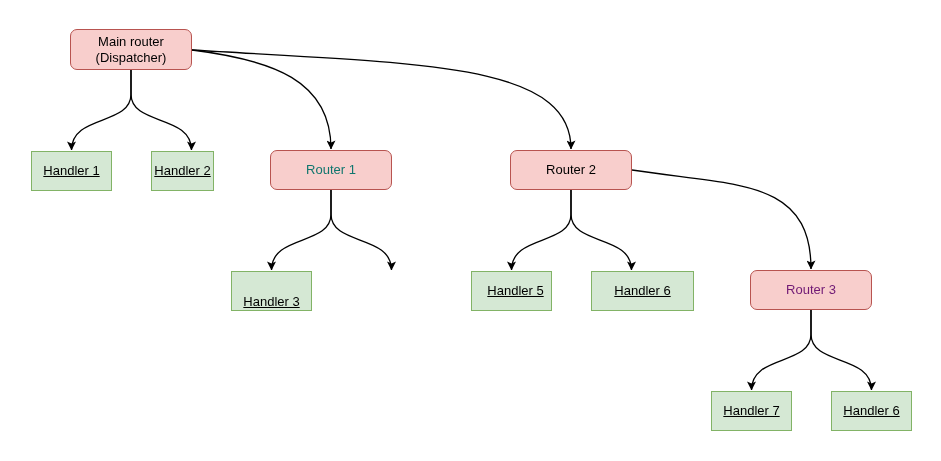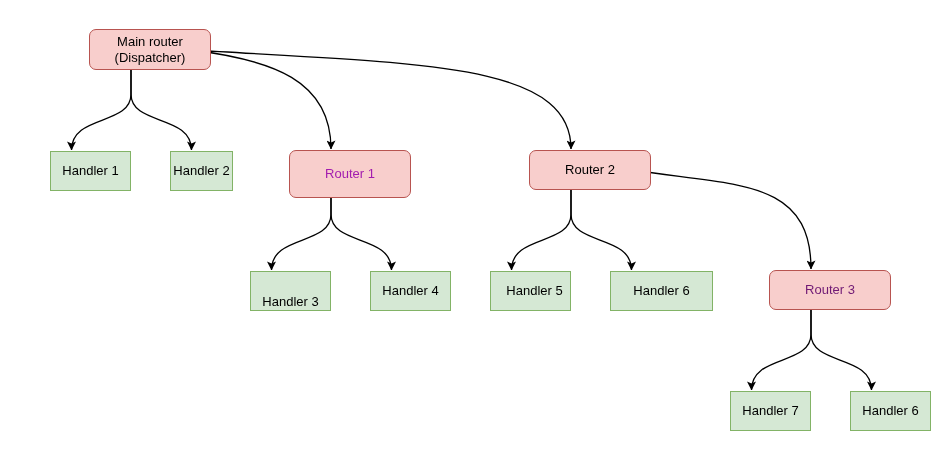--- a/index.html
+++ b/index.html
@@ -31,30 +31,30 @@
     position: absolute;
     display: flex;
     align-items: center;
     justify-content: center;
     box-sizing: border-box;
     font-size: 13px;
     line-height: 16px;
     color: #000000;
     text-align: center;
     white-space: pre-line;
-    margin-left: 19px;
   }
   .node.router {
     background: var(--router-fill, #f8cecc);
     border: 1.3px solid var(--router-stroke, #b85450);
     border-radius: 7px;
   }
   .node.handler {
     background: var(--handler-fill, #d5e8d4);
     border: 1.3px solid var(--handler-stroke, #82b366);
+    text-decoration: underline;
   }
 </style>
 </head>
 <body>
 
 <div class="canvas">
   <svg class="edges" viewBox="0 0 941 461" xmlns="http://www.w3.org/2000/svg">
     <defs>
       <marker id="arrowhead" viewBox="0 0 10 10" refX="9.5" refY="5" markerWidth="9" markerHeight="9" orient="auto-start-reverse" markerUnits="userSpaceOnUse">
         <path d="M 0 0 L 10 5 L 0 10 L 2.2 5 Z" fill="#000000"></path>
@@ -72,22 +72,21 @@
         <path class="edge" d="M 632 170 C 735 186 811 178 811 269" marker-end="url(#arrowhead)"></path>
         <path class="edge" d="M 811 310 L 811 334 C 811 366 751.5 354 751.5 390" marker-end="url(#arrowhead)"></path>
         <path class="edge" d="M 811 310 L 811 334 C 811 366 871.5 354 871.5 390" marker-end="url(#arrowhead)"></path>
       </g>
   </svg>
 
 <div class="node router" style="left: 70px; top: 29px; width: 122px; height: 41px; color: rgb(0, 0, 0);"><span>Main router
 (Dispatcher)</span></div>
     <div class="node handler" style="left: 31px; top: 151px; width: 81px; height: 40px; color: rgb(0, 0, 0);"><span>Handler 1</span></div>
     <div class="node handler" style="left: 151px; top: 151px; width: 63px; height: 40px; color: rgb(0, 0, 0);"><span>Handler 2</span></div>
-    <div class="node router" style="left: 270px; top: 150px; width: 122px; height: 48px; color: #a21caf;"><span>Router 1</span></div>
+    <div class="node router" style="left: 270px; top: 150px; width: 122px; height: 40px; color: #0f766e;"><span>Router 1</span></div>
     <div class="node router" style="left: 510px; top: 150px; width: 122px; height: 40px; color: rgb(0, 0, 0);"><span>Router 2</span></div>
     <div class="node handler" style="left: 231px; top: 271px; width: 81px; height: 40px; color: rgb(0, 0, 0); align-items: flex-end;"><span>Handler 3</span></div>
-    <div class="node handler" style="left: 351px; top: 271px; width: 81px; height: 40px; color: rgb(0, 0, 0);"><span>Handler 4</span></div>
     <div class="node handler" style="left: 471px; top: 271px; width: 81px; height: 40px; color: rgb(0, 0, 0); padding-left: 8px;"><span>Handler 5</span></div>
     <div class="node handler" style="left: 591px; top: 271px; width: 103px; height: 40px; color: rgb(0, 0, 0);"><span>Handler 6</span></div>
     <div class="node router" style="left: 750px; top: 270px; width: 122px; height: 40px; color: #701a75;"><span>Router 3</span></div>
     <div class="node handler" style="left: 711px; top: 391px; width: 81px; height: 40px; color: rgb(0, 0, 0);"><span>Handler 7</span></div>
     <div class="node handler" style="left: 831px; top: 391px; width: 81px; height: 40px; color: rgb(0, 0, 0);"><span>Handler 6</span></div>
   </div>
 
 </body></html>

